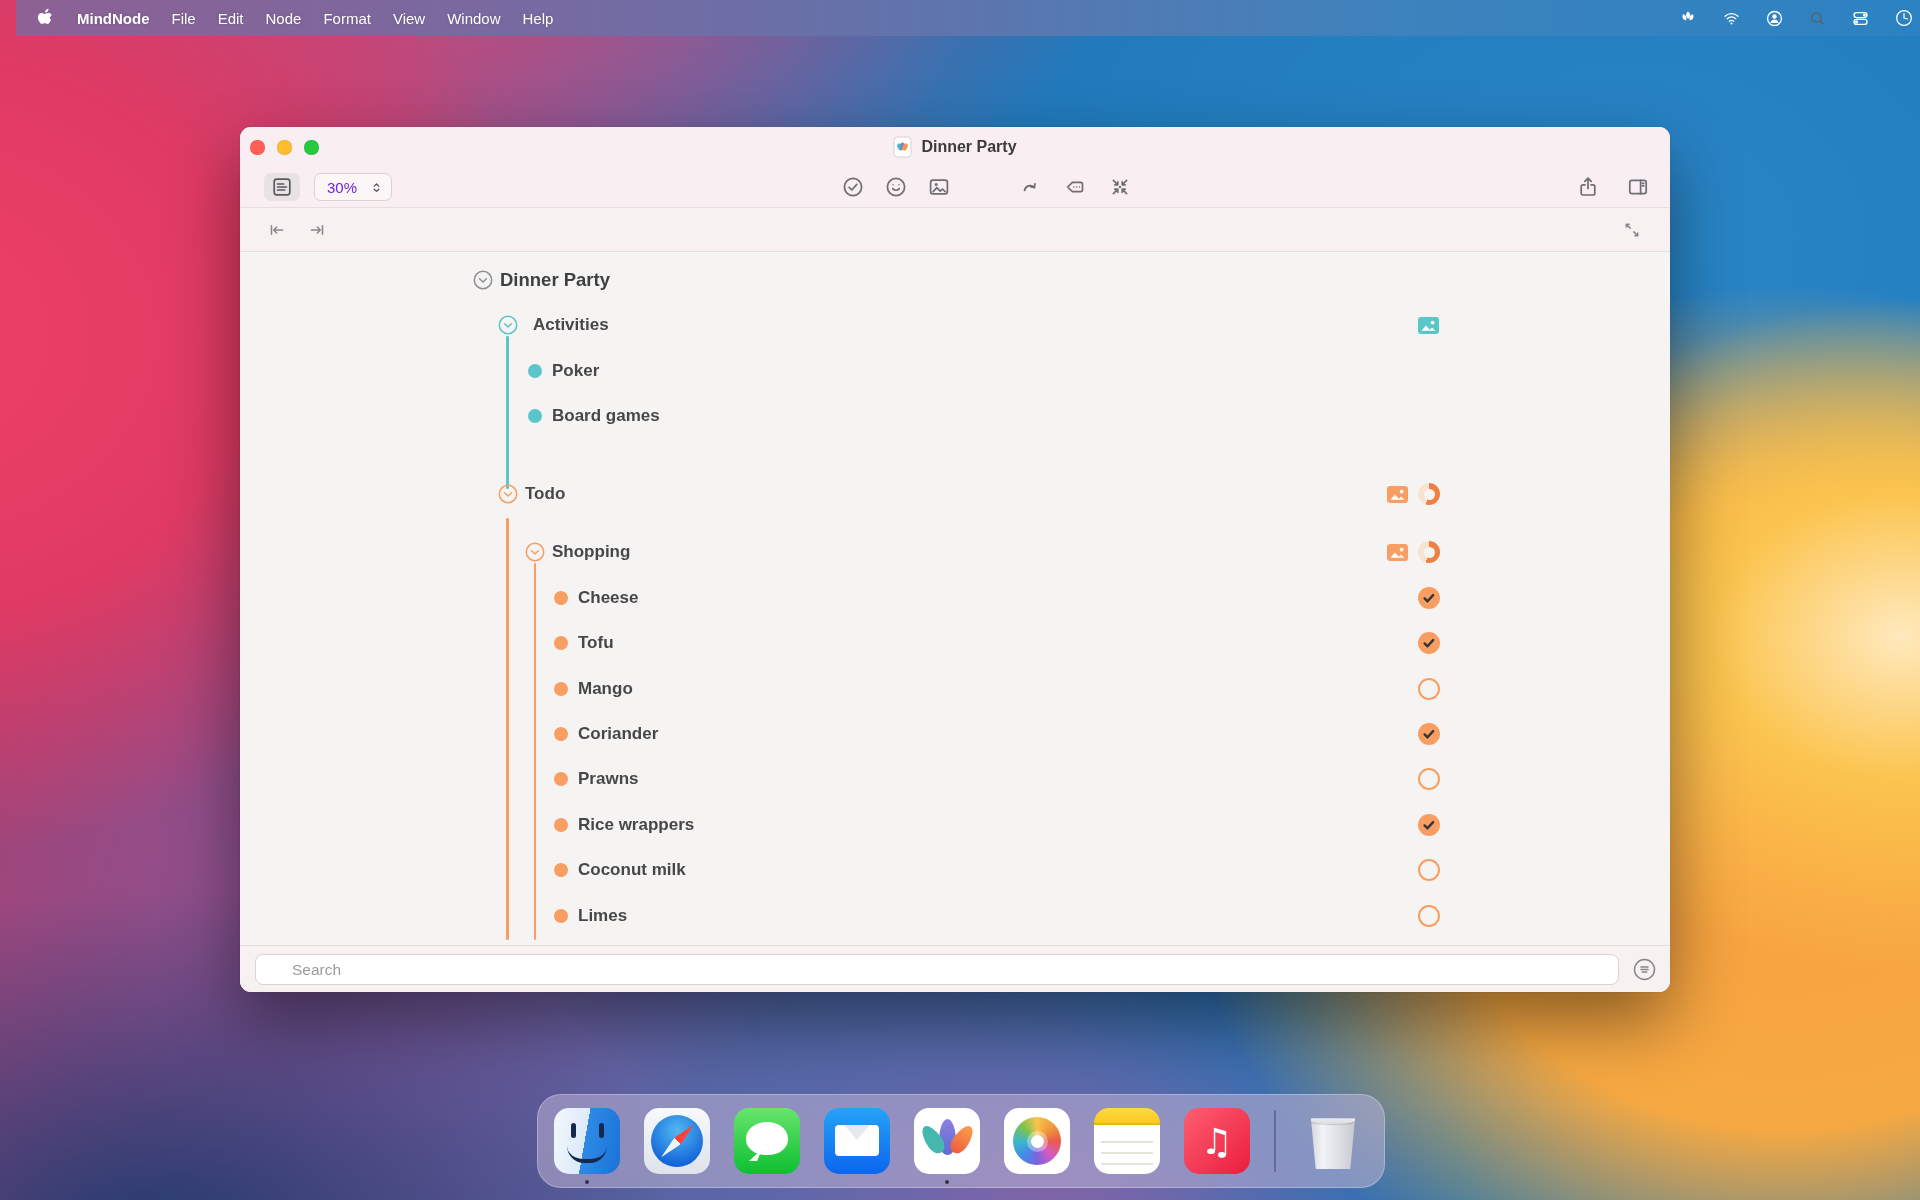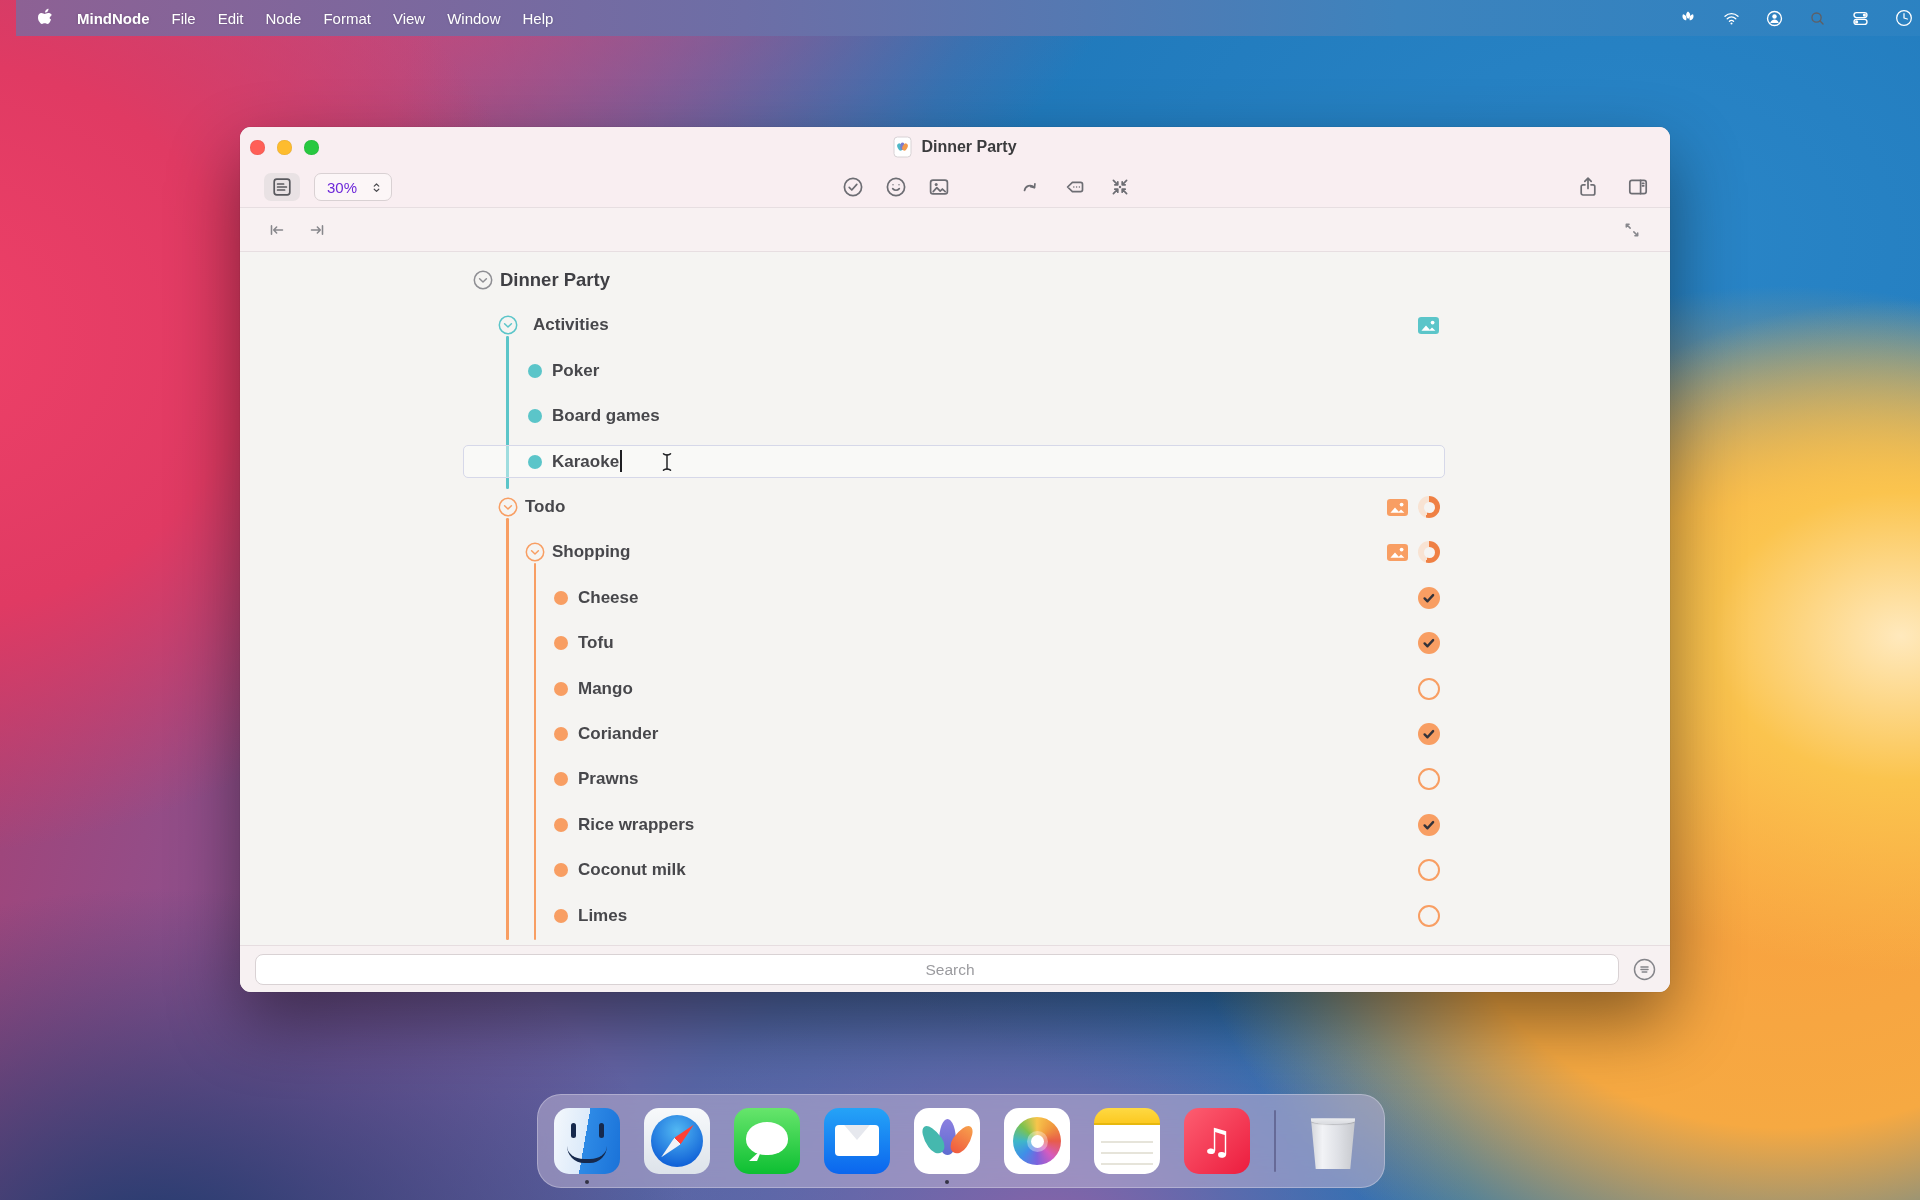--- a/index.html
+++ b/index.html
@@ -63,21 +63,21 @@
   .ibadge{position:absolute;top:13.5px;width:21px;height:17px;}
   .ring{position:absolute;left:1178px;top:11px;width:22px;height:22px;border-radius:50%;}
   .ring::after{content:'';position:absolute;inset:5.5px;border-radius:50%;background:#f5f4f2;}
   .cbox{position:absolute;left:1178px;top:11px;width:22px;height:22px;border-radius:50%;box-sizing:border-box;}
   .cbox.unchecked{border:2px solid #f89e63;}
   
   .bottombar{position:absolute;left:0;top:818px;width:100%;height:47px;background:#f7f1f2;
     border-top:1px solid #e6dde0;border-radius:0 0 11px 11px;box-sizing:border-box;}
   .searchwrap{position:absolute;left:15px;top:8px;width:1364px;height:31px;}
   .searchwrap input{width:100%;height:100%;border:1px solid #d9d2d4;border-radius:8px;background:#fff;
-    box-sizing:border-box;padding:0 10px 0 36px;font-size:15.5px;color:#333;font-family:"Liberation Sans",sans-serif;outline:none;text-align:center;}
+    box-sizing:border-box;padding:0 10px 0 36px;font-size:15.5px;color:#333;font-family:"Liberation Sans",sans-serif;outline:none;}
   .searchwrap input::placeholder{color:#9b9b9f;}
   .search-mag{position:absolute;left:10px;top:6px;pointer-events:none;}
   .filterbtn{position:absolute;right:13px;top:11px;width:25px;height:25px;display:flex;align-items:center;justify-content:center;}
   
   .dock{position:absolute;left:537px;top:1094px;width:848px;height:94px;border-radius:24px;
     background:rgba(188,178,212,.55);border:1px solid rgba(255,255,255,.28);box-sizing:border-box;
     display:flex;align-items:center;gap:24px;padding:0 16px;backdrop-filter:blur(18px);}
   .dock-item{width:66px;height:66px;border-radius:15px;position:relative;flex:0 0 auto;}
   .rdot{position:absolute;left:50%;bottom:-10px;width:4.5px;height:4.5px;margin-left:-2.2px;border-radius:50%;background:rgba(35,35,48,.85);}
   .dock-sep{width:2px;height:62px;background:rgba(50,40,80,.38);border-radius:1px;flex:0 0 auto;}
@@ -344,31 +344,21 @@
             </svg></span>
         </div>
         <div class="orow" style="top: 95.8px;">
           <span class="marker dot" style="background: rgb(91, 197, 201); left: 285px;"></span>
           <span class="olabel" style="left: 312px;">Poker</span>
         </div>
         <div class="orow" style="top: 141.2px;">
           <span class="marker dot" style="background: rgb(91, 197, 201); left: 285px;"></span>
           <span class="olabel" style="left: 312px;">Board games</span>
         </div>
-        <div class="orow" style="top: 186.6px;">
-          <div class="editbox"></div>
-          <span class="marker dot" style="background: rgb(91, 197, 201); left: 285px;"></span>
-          <span class="olabel" style="left: 312px;">Karaoke<span class="caret"></span></span>
-          <span class="ibeam"><svg width="14" height="22" viewBox="0 0 14 22" fill="none" stroke="#222326" stroke-width="1.5" stroke-linecap="round">
-              <path d="M7 4v14"></path>
-              <path d="M3.5 2.8c1.4 1 2.4 1.2 3.5 1.2s2.1-.2 3.5-1.2"></path>
-              <path d="M3.5 19.2c1.4-1 2.4-1.2 3.5-1.2s2.1.2 3.5 1.2"></path>
-            </svg></span>
-        </div>
-        <div class="orow" style="top: 232px;">
+        <div class="orow" style="top: 219px;">
           <span class="marker" style="left: 258px;"><svg width="20" height="20" viewBox="0 0 20 20" fill="none" stroke="#f89e63" stroke-width="1.5" stroke-linecap="round" stroke-linejoin="round">
               <circle cx="10" cy="10" r="8.7"></circle>
               <path d="M6.6 8.8l3.4 3.2 3.4-3.2"></path>
             </svg></span>
           <span class="olabel" style="left: 285px;">Todo</span>
           <span class="ibadge" style="left: 1147px;"><svg width="21" height="17" viewBox="0 0 21 17">
               <rect width="21" height="17" rx="3.2" fill="#f89e63"></rect>
               <circle cx="14.6" cy="5.6" r="1.9" fill="#fff"></circle>
               <path d="M3.4 13.8l4.6-5.2 3.8 4.2 2.2-2.2 3.4 3.2z" fill="#fff"></path>
             </svg></span>

